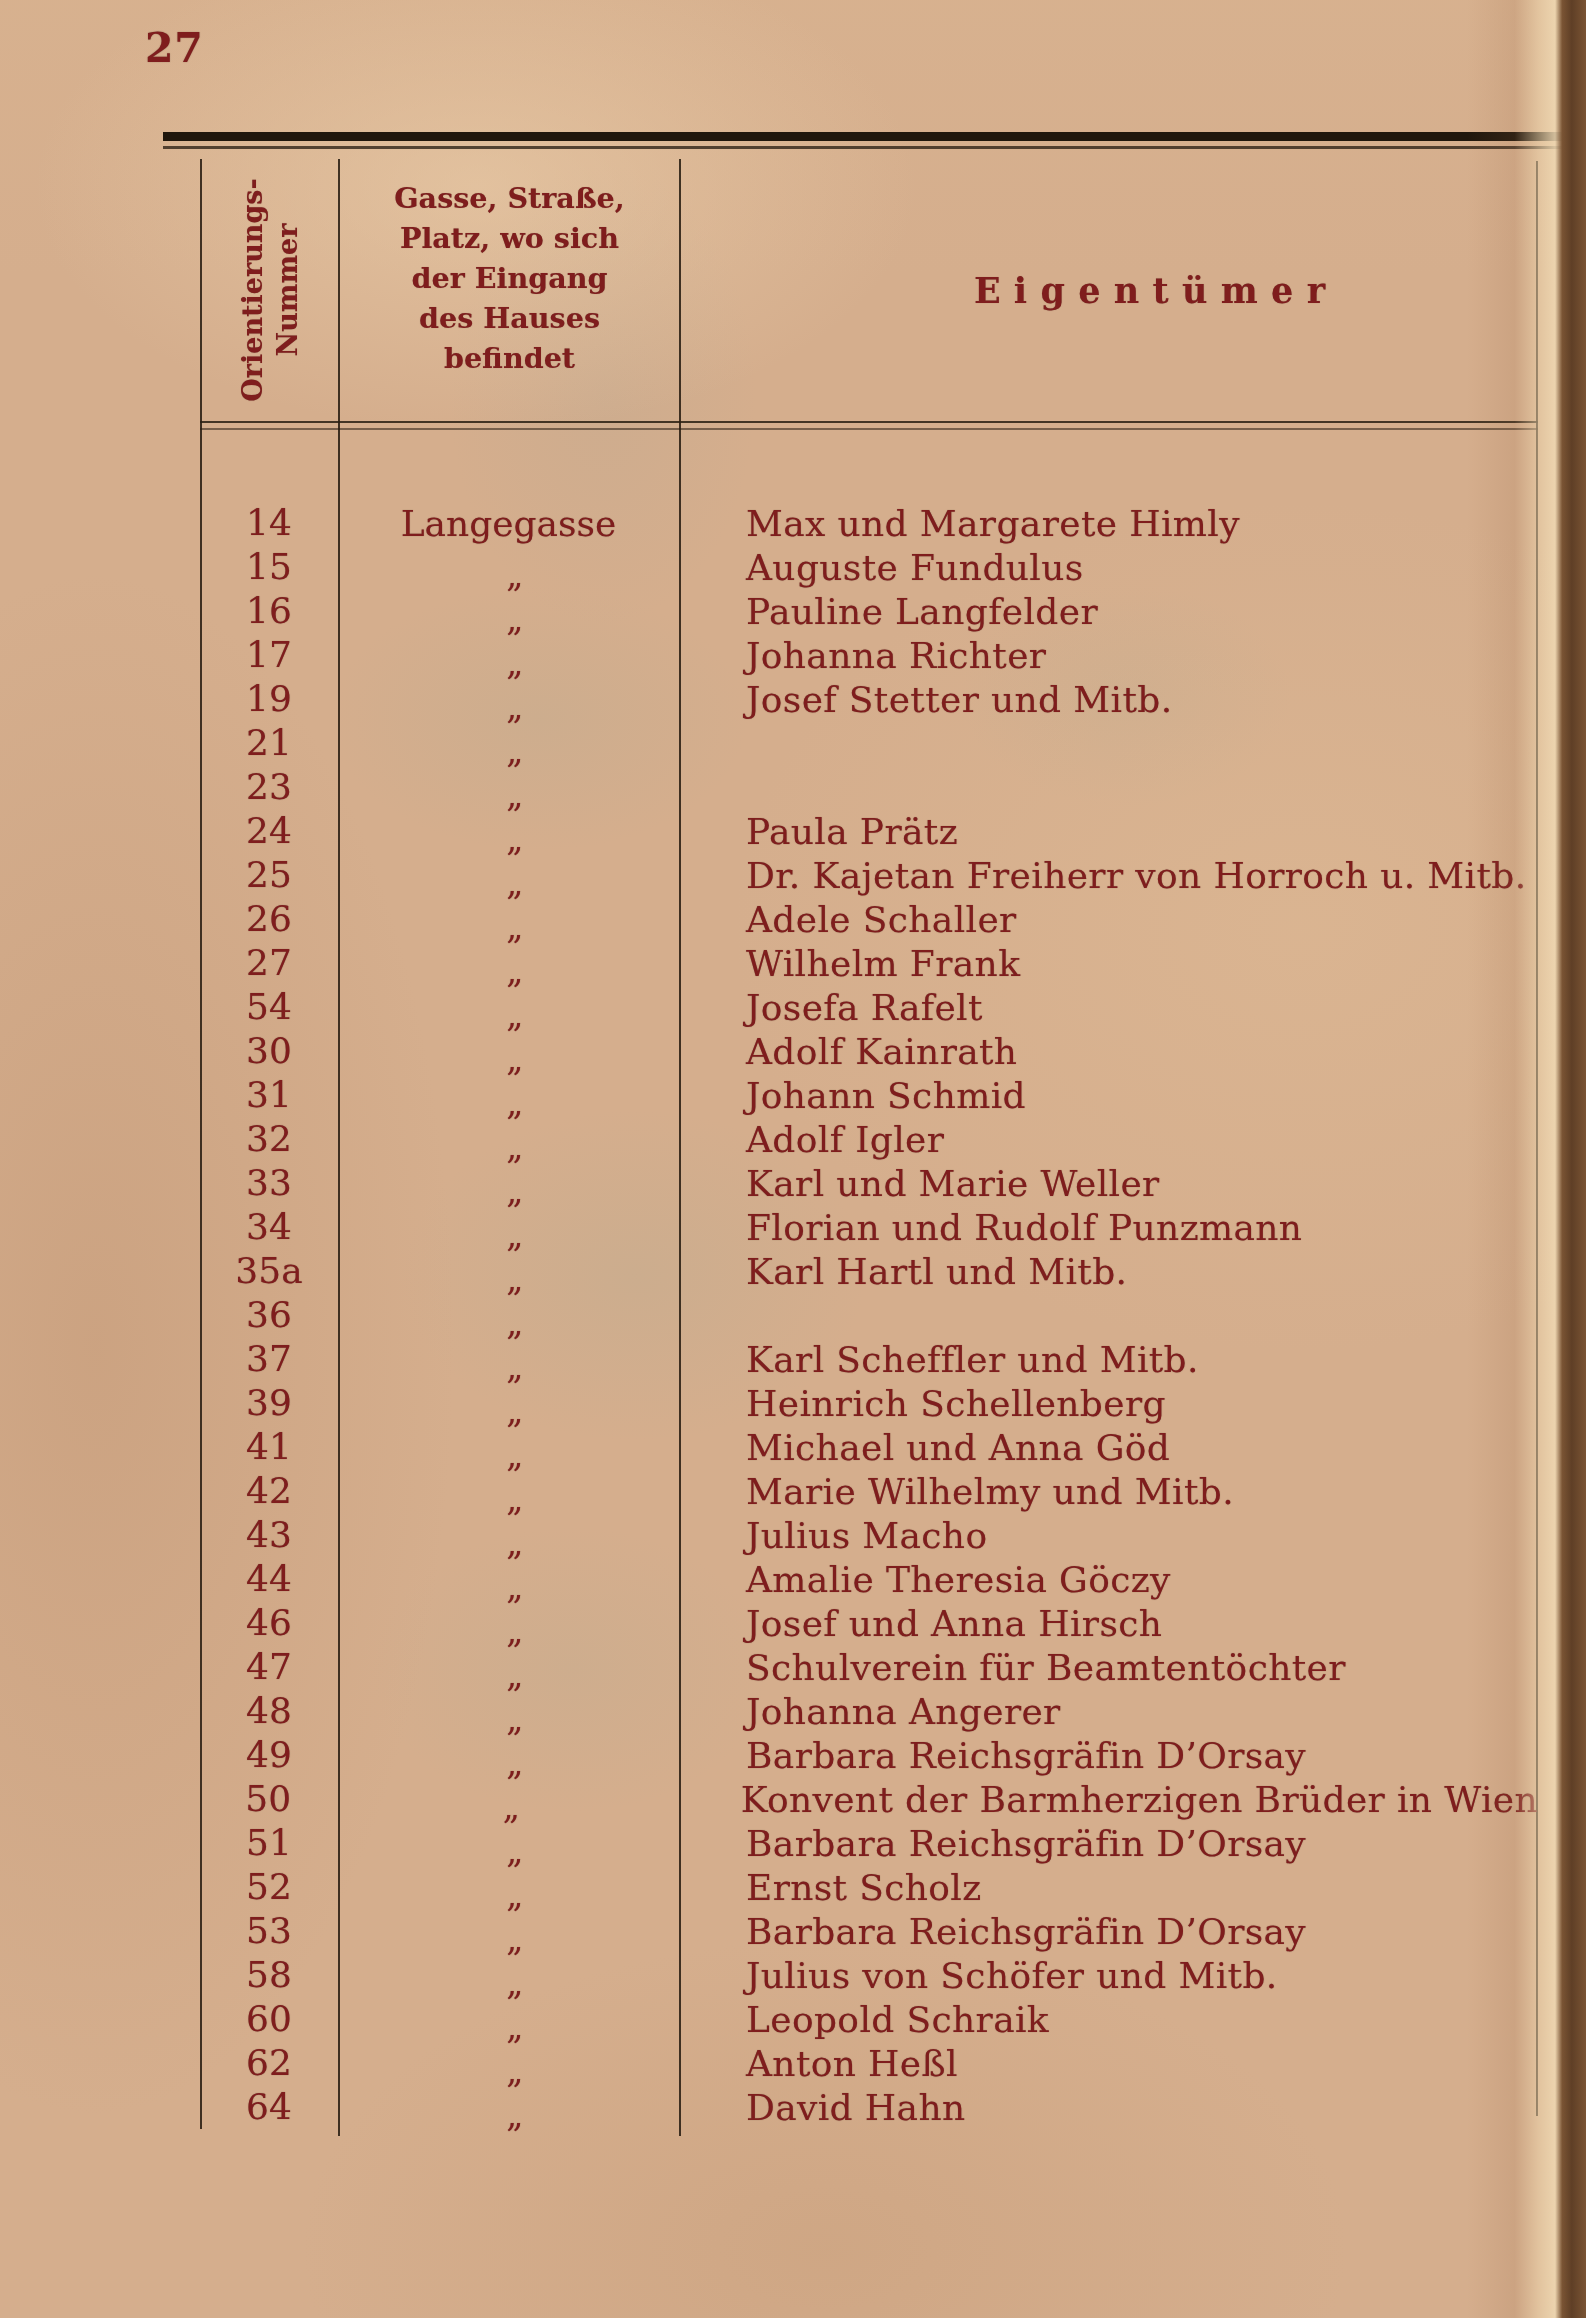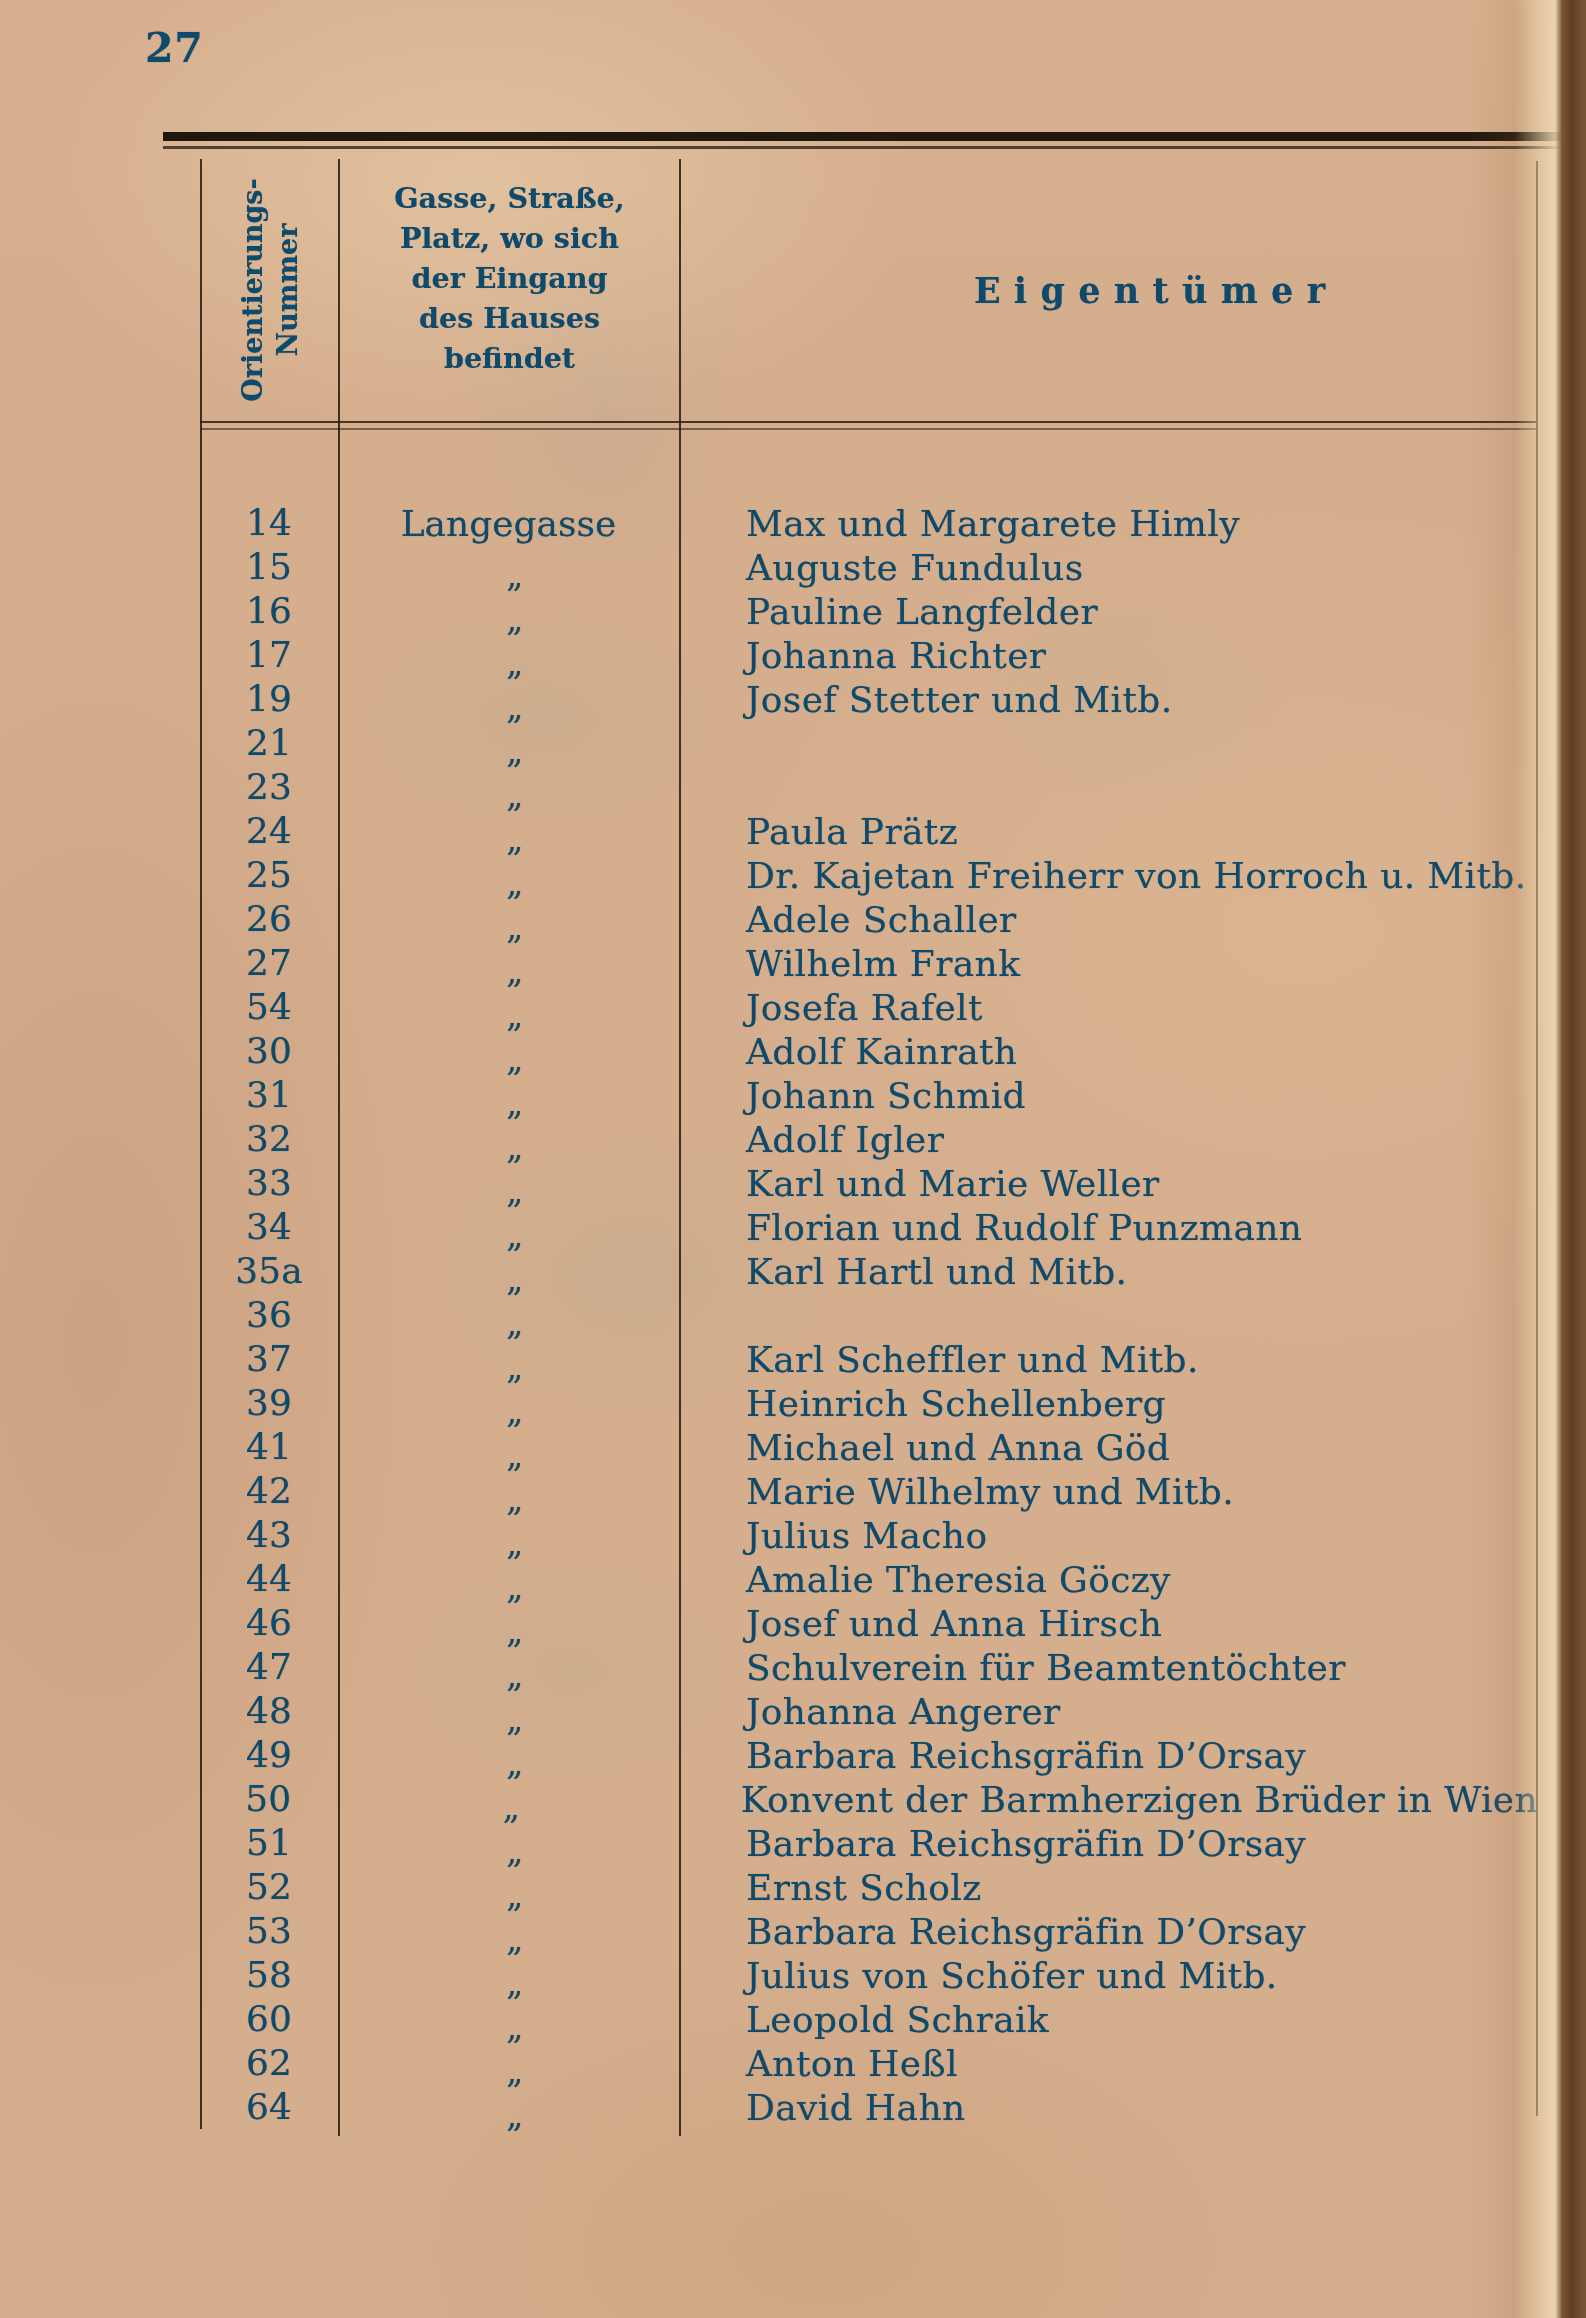--- a/index.html
+++ b/index.html
@@ -4,21 +4,21 @@
 <style>
   html,body{margin:0;padding:0;}
   body{
     width:1586px;height:2319px;
     font-family:"DejaVu Serif","Liberation Serif",serif;
     background:#b99877;
   }
   .page{
     position:relative;width:1586px;height:2319px;overflow:hidden;
     background:#d5ae8d;
-    color:#0c4a6e;
+    color:#7f1d1d;
   }
   
   .paper-texture{
     position:absolute;inset:0;pointer-events:none;
     background:
       radial-gradient(ellipse 714px 397px at 30% 8%, rgba(236,208,172,.55), transparent 62%),
       radial-gradient(ellipse 952px 714px at 82% 40%, rgba(224,188,150,.45), transparent 60%),
       radial-gradient(ellipse 555px 1190px at 6% 58%, rgba(188,144,110,.38), transparent 65%),
       radial-gradient(ellipse 873px 516px at 52% 97%, rgba(198,156,120,.42), transparent 60%),
       radial-gradient(ellipse 301px 190px at 34% 31%, rgba(162,168,146,.16), transparent 70%),

